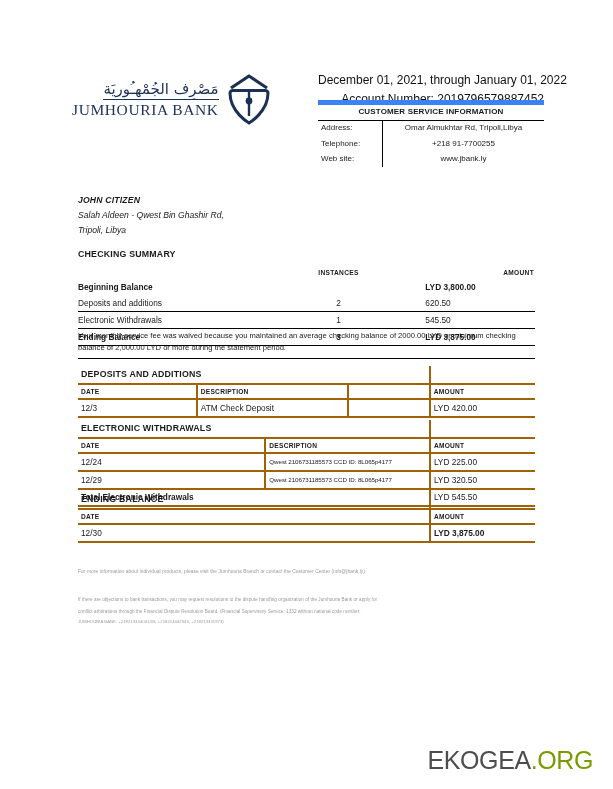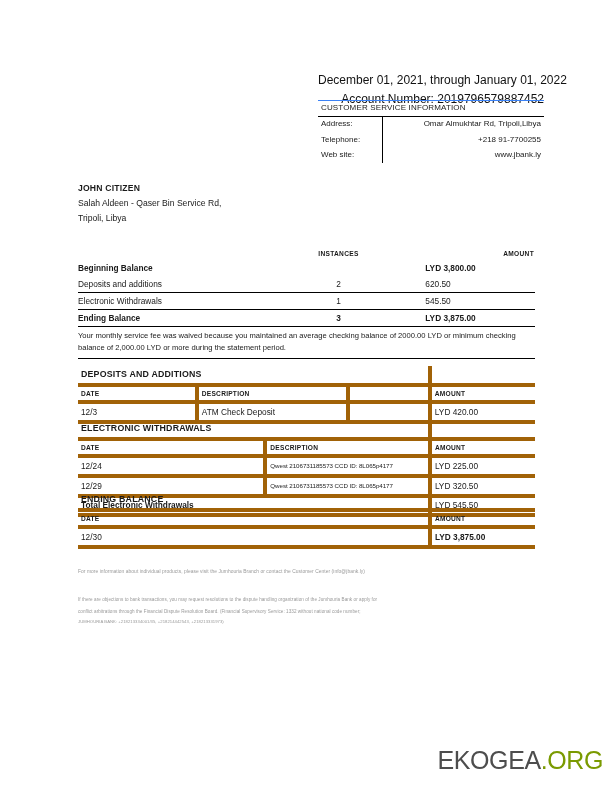--- a/index.html
+++ b/index.html
@@ -82,48 +82,50 @@
 
   .cs-table {
     position: absolute;
     left: 318px;
     top: 38px;
     width: 226px;
     border-collapse: collapse;
     font-size: 8px;
   }
   .cs-title {
-    font-weight: normal;
-    border-top: 1px solid #3b82f6;
+    text-align: center;
+    font-weight: bold;
+    border-top: 5px solid #3b82f6;
     border-bottom: 1px solid #000;
     padding: 2.5px 0;
     letter-spacing: .15px;
   }
   .cs-table td {
     padding: 2.2px 3px;
     line-height: 1.35;
   }
   .cs-label {
     width: 58px;
     border-right: 1px solid #000;
     text-align: left;
     white-space: nowrap;
   }
   .cs-value {
-    text-align: right;
+    text-align: center;
     white-space: nowrap;
   }
 
   
   .customer {
     position: absolute;
     left: 78px;
-    top: 181px;
+    top: 193px;
     font-size: 8.6px;
     line-height: 1.75;
+    font-style: italic;
   }
   .customer .name {
     font-weight: bold;
     font-size: 8.6px;
     letter-spacing: .2px;
   }
 
   
   .summary {
     position: absolute;
@@ -177,21 +179,21 @@
 
   
   .txn {
     position: absolute;
     left: 78px;
     width: 457px;
     border-collapse: collapse;
     table-layout: fixed;
   }
   .txn td, .txn th {
-    border: 4px solid #a16207;
+    border: 2px solid #a16207;
     padding: 2.6px 3px;
     font-size: 8.3px;
     line-height: 1.25;
     text-align: left;
     vertical-align: middle;
   }
   .txn th {
     font-size: 6.6px;
     font-weight: bold;
     letter-spacing: .25px;
@@ -235,36 +237,48 @@
   .footer .f2 {
     font-size: 4.6px;
     line-height: 2.45;
     letter-spacing: .05px;
   }
   .footer .f2 .last { font-size: 4.2px; }
 
   
   .watermark {
     position: absolute;
-    right: 10px;
+    right: 20px;
     bottom: 14px;
     font-size: 25px;
     letter-spacing: -.4px;
     font-family: "Liberation Sans", sans-serif;
   }
   .watermark .w1 { color: #4d4d4d; }
   .watermark .w2 { color: #7a9a01; }
 </style>
 </head>
 <body>
 
 <div class="page">
 
   <div class="header">
 
+    <div class="logo-block">
+      <div class="logo-text">
+        <div class="logo-ar">مَصْرِف الجُمْهـُوريَة</div>
+        <div class="logo-en">JUMHOURIA BANK</div>
+      </div>
+      <svg class="logo-mark" viewBox="0 0 44 52">
+        <path d="M4 14 L22 2 L40 14" fill="none" stroke="#1b3055" stroke-width="3.2" stroke-linejoin="round"></path>
+        <path d="M3 19 C3 38 22 49 22 49 C22 49 41 38 41 19 C41 17.5 39.6 16.4 38 16.4 L6 16.4 C4.4 16.4 3 17.5 3 19 Z" fill="none" stroke="#1b3055" stroke-width="3"></path>
+        <line x1="22" y1="17" x2="22" y2="42" stroke="#1b3055" stroke-width="2.4"></line>
+        <circle cx="22" cy="27" r="3.4" fill="#1b3055"></circle>
+      </svg>
+    </div>
 
     <div class="statement-meta">
       <div>December 01, 2021,  through January 01, 2022</div>
       <div>Account Number: 2019796579887452</div>
     </div>
 
     <table class="cs-table">
       <tbody>
           <tr>
         <td class="cs-title" colspan="2">CUSTOMER SERVICE INFORMATION</td>
@@ -280,25 +294,26 @@
       <tr>
         <td class="cs-label">Web site:</td>
         <td class="cs-value">www.jbank.ly</td>
       </tr>
     </tbody>
       </table>
   </div>
 
   <div class="customer">
     <div class="name">JOHN CITIZEN</div>
-    <div>Salah Aldeen - Qaser Bin Service Rd,</div>
+    <div>Salah Aldeen - Qwest Bin Ghashir Rd,</div>
     <div>Tripoli, Libya</div>
   </div>
 
   <div class="summary">
+    <h2>CHECKING SUMMARY</h2>
     <table class="sum">
       <thead>
         <tr>
           <th class="col-desc"></th>
           <th class="col-inst c">INSTANCES</th>
           <th class="col-pad"></th>
           <th class="col-amt r">AMOUNT</th>
         </tr>
       </thead>
       <tbody>

